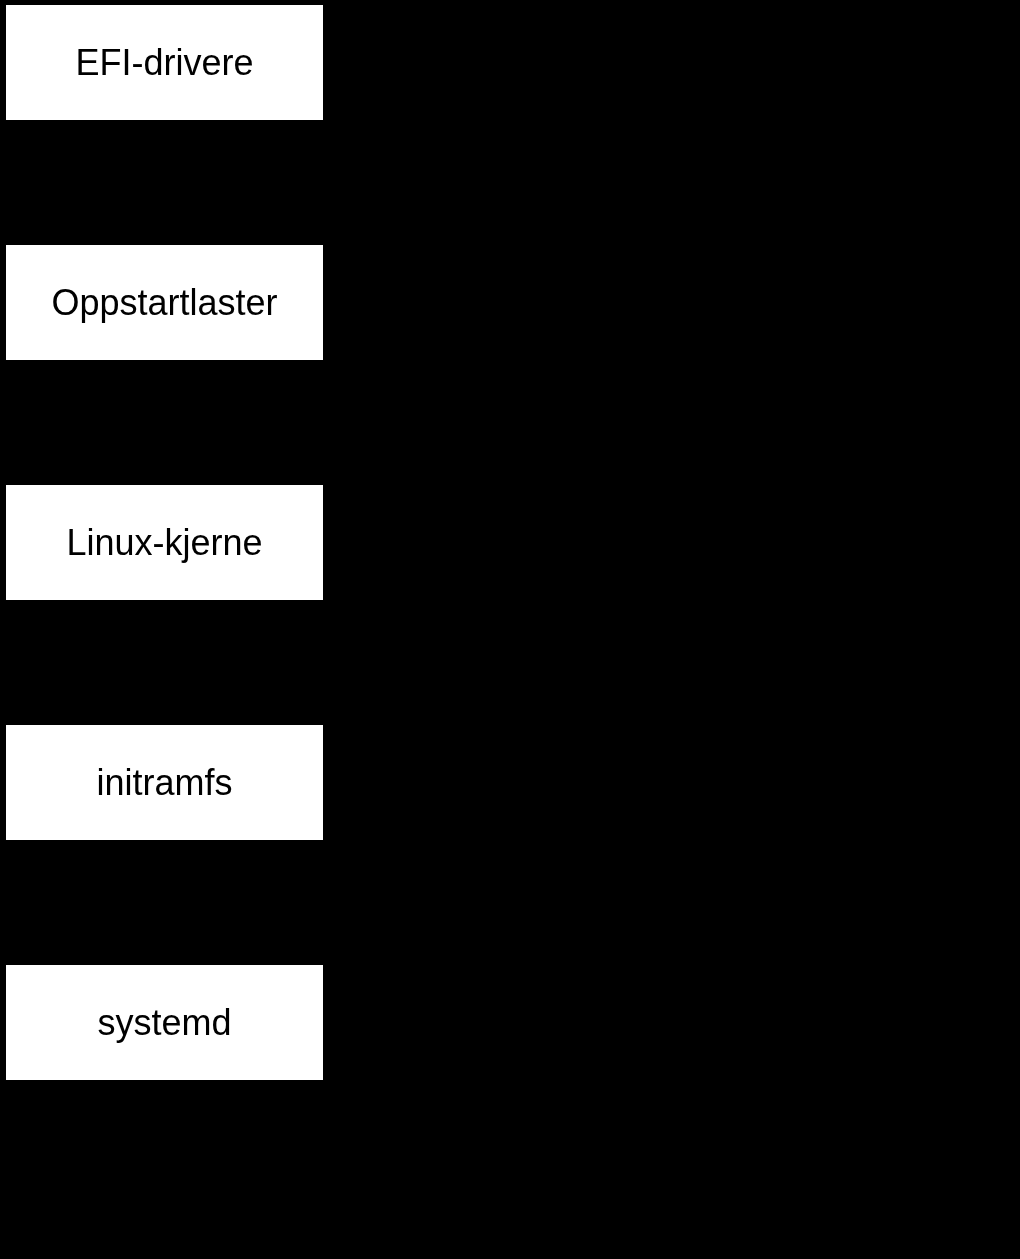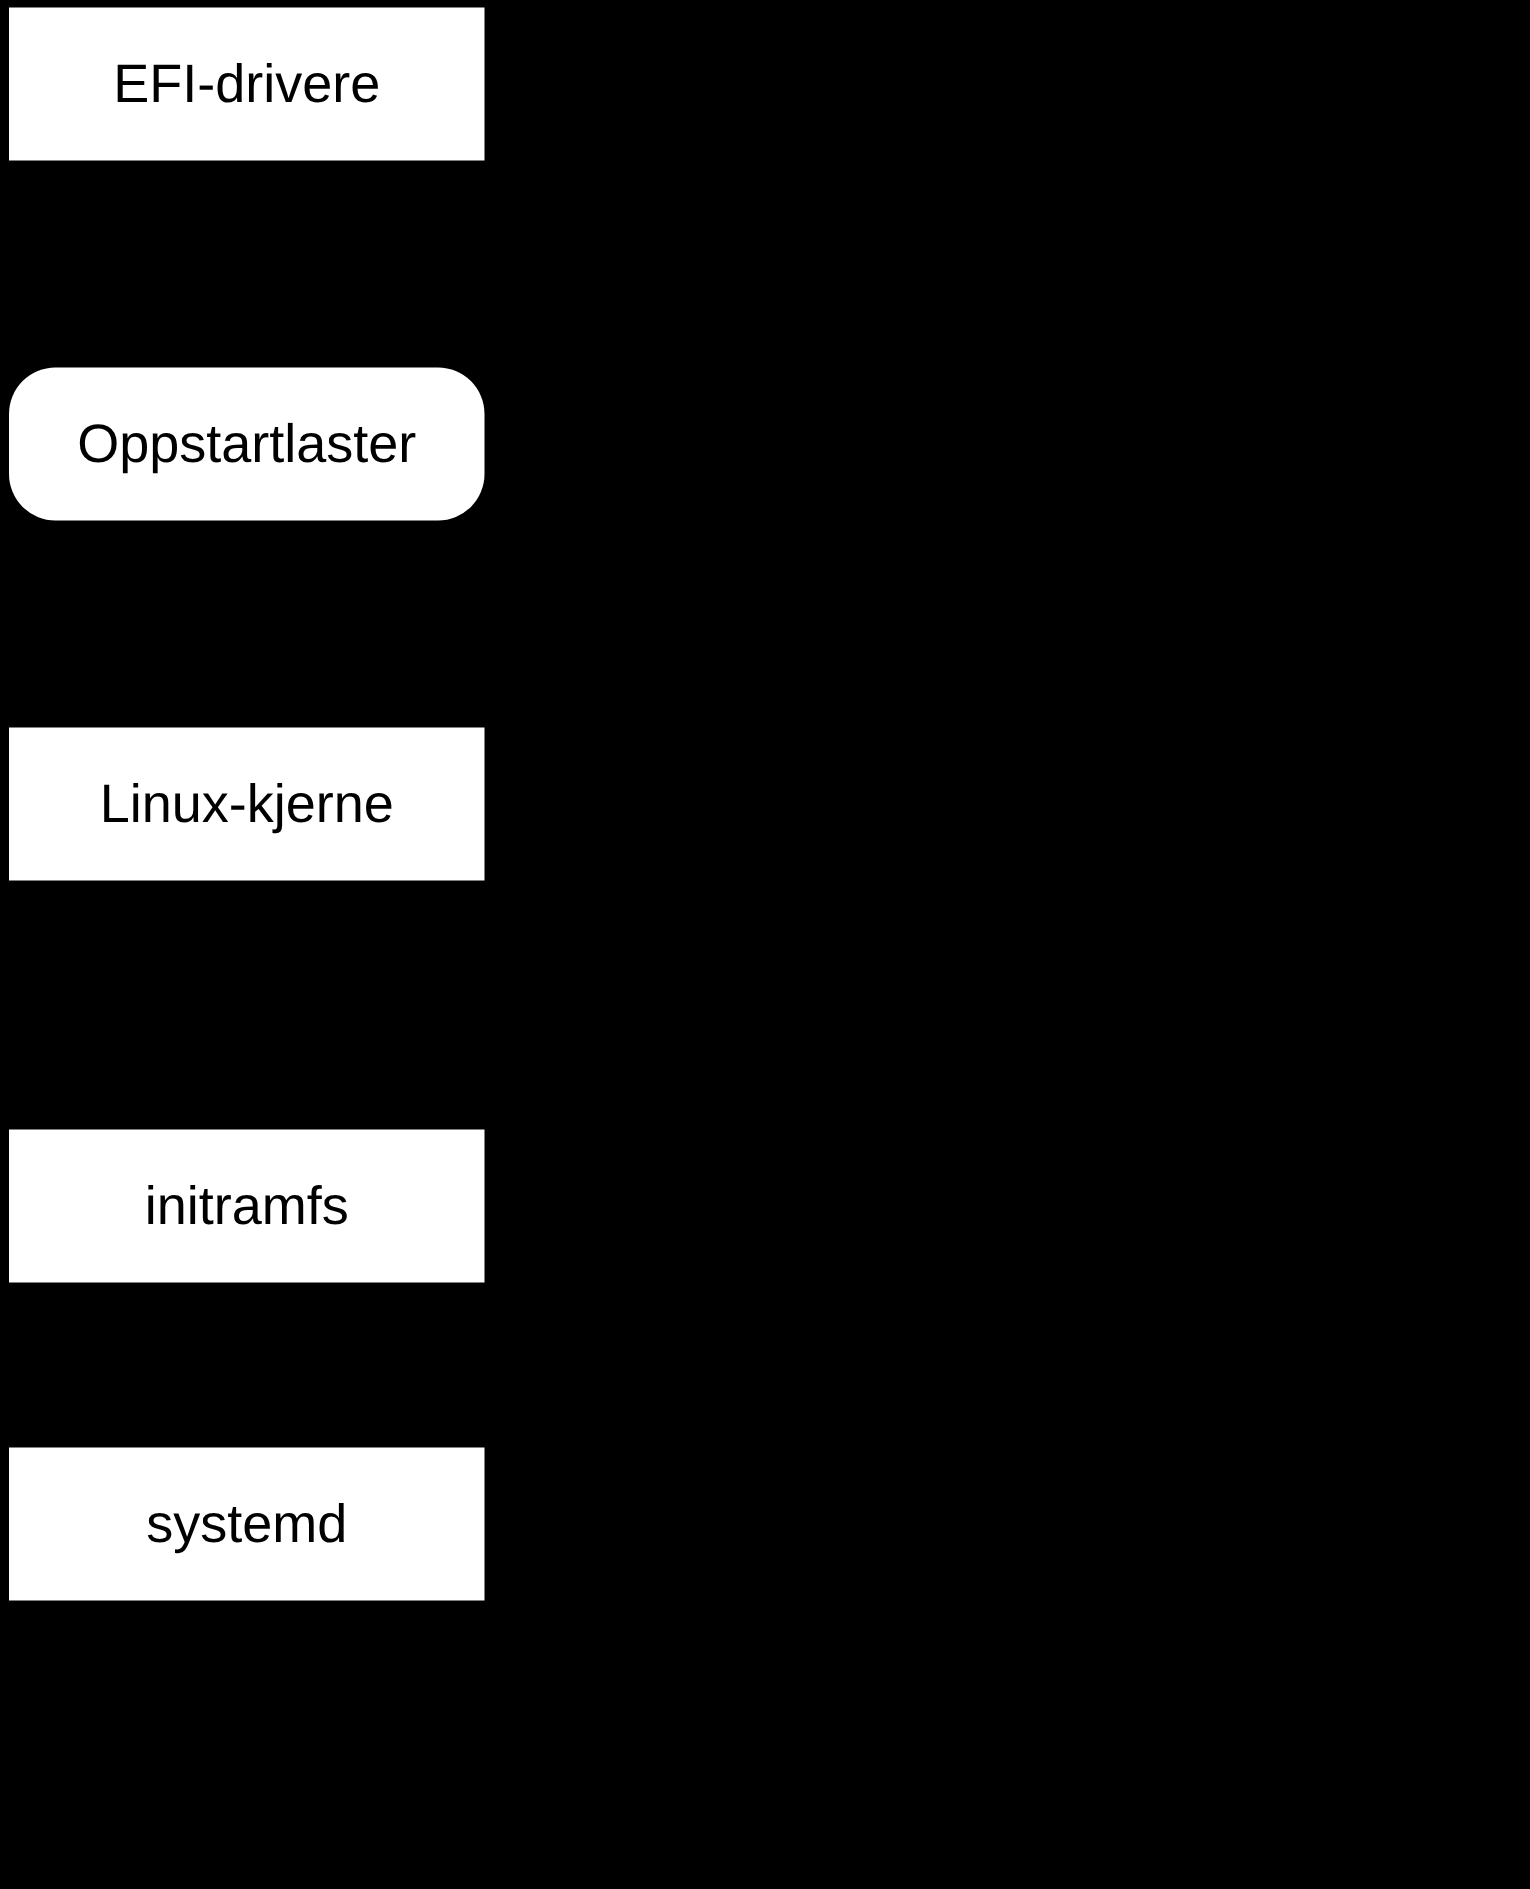--- a/index.html
+++ b/index.html
@@ -15,40 +15,40 @@
   .canvas {
     position: relative;
     width: 1020px;
     height: 1259px;
     background: #000000;
   }
   .node {
     position: absolute;
     left: 6px;
     width: 317px;
-    height: 102px;
+    height: 115px;
     background: #ffffff;
     color: #000000;
     display: flex;
     align-items: center;
     justify-content: center;
     box-sizing: border-box;
   }
   .node-label {
     font-family: "Liberation Sans", "DejaVu Sans", sans-serif;
     font-size: 36px;
     font-weight: 400;
     color: #000000;
     white-space: nowrap;
     text-align: center;
   }
   .node:nth-of-type(1) { top: 5px; }
-  .node:nth-of-type(2) { top: 245px; border-radius: 31px; }
+  .node:nth-of-type(2) { top: 245px; }
   .node:nth-of-type(3) { top: 485px; }
-  .node:nth-of-type(4) { top: 753px; }
+  .node:nth-of-type(4) { top: 725px; }
   .node:nth-of-type(5) { top: 965px; align-items: center; }
 </style>
 </head>
 <body>
 
 <div class="canvas">
 
   <div class="node">
     <span class="node-label">EFI-drivere</span>
   </div>

